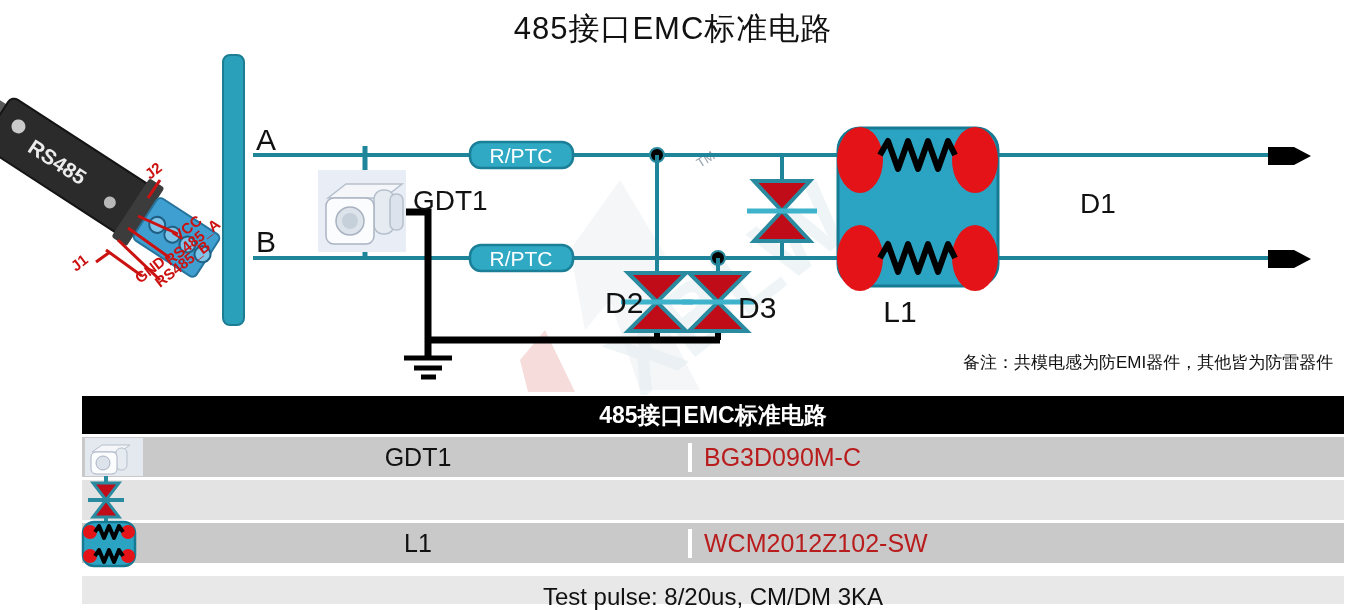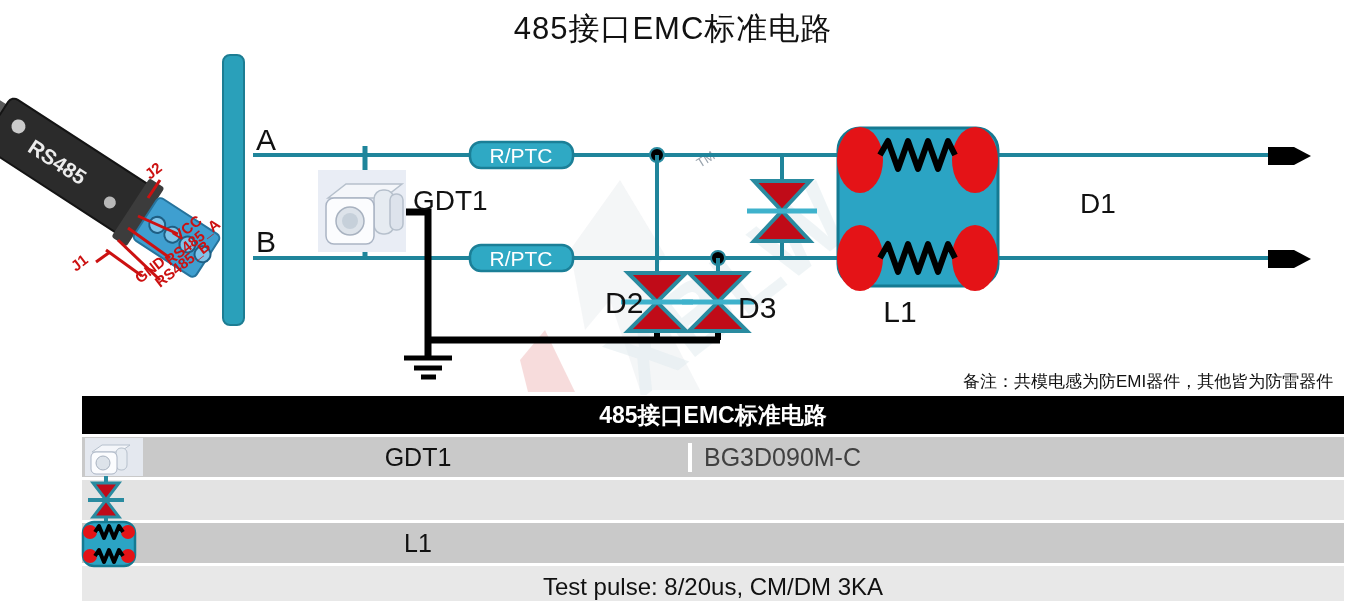--- a/index.html
+++ b/index.html
@@ -1,34 +1,34 @@
 <!DOCTYPE html>
 <html><head>
 <meta charset="utf-8">
 <style>
   html,body{margin:0;padding:0;background:#fff;}
   body{font-family:"Liberation Sans","DejaVu Sans",sans-serif;}
   #stage{position:relative;width:1346px;height:610px;background:#fff;overflow:hidden;}
   .title{position:absolute;top:8px;left:0;width:100%;text-align:center;
          font-size:31px;color:#111;letter-spacing:1px;}
   .note{position:absolute;left:963px;top:352px;width:382px;font-size:17px;
-        line-height:1.25;color:#111;margin-top:19px;}
+        line-height:1.25;color:#111;}
   svg{position:absolute;left:0;top:0;}
   
   .tbl{position:absolute;left:82px;top:396px;width:1262px;}
   .tbl-header{background:#000;color:#fff;font-weight:bold;font-size:23px;
               text-align:center;height:38px;line-height:38px;}
   .row{display:flex;align-items:center;height:40px;margin-top:3px;}
   .row.dark{background:#c9c9c9;}
   .row.light{background:#e3e3e3;}
   .cell-icon{width:66px;height:40px;position:relative;overflow:visible;flex:0 0 66px;}
   .cell-icon svg{position:absolute;}
   .cell-ref{width:540px;flex:0 0 540px;text-align:center;font-size:25px;color:#111;}
-  .cell-part{flex:1;border-left:4px solid #fff;padding-left:12px;font-size:25px;color:#404040;}
-  .tbl-footer{background:#e8e8e8;margin-top:3px;height:35px;line-height:42px;
+  .cell-part{flex:1;border-left:4px solid #fff;padding-left:12px;font-size:25px;color:#b91c1c;}
+  .tbl-footer{background:#e8e8e8;margin-top:13px;height:28px;line-height:42px;
               text-align:center;font-size:24px;color:#111;}
 </style>
 </head>
 <body>
 
 <div id="stage">
 
   <div class="title">485接口EMC标准电路</div>
 
   <svg width="1346" height="395" viewBox="0 0 1346 395">
@@ -195,18 +195,19 @@
           <rect x="3" y="3" width="52" height="44" rx="11" fill="#2ba4c4" stroke="#157a92" stroke-width="2.5"></rect>
           <circle cx="10" cy="13" r="7" fill="#e41317"></circle>
           <circle cx="48" cy="13" r="7" fill="#e41317"></circle>
           <circle cx="10" cy="37" r="7" fill="#e41317"></circle>
           <circle cx="48" cy="37" r="7" fill="#e41317"></circle>
           <polyline points="15,13 19,7 24,19 29,7 34,19 39,7 43,13" fill="none" stroke="#000" stroke-width="4" stroke-linejoin="round"></polyline>
           <polyline points="15,37 19,31 24,43 29,31 34,43 39,31 43,37" fill="none" stroke="#000" stroke-width="4" stroke-linejoin="round"></polyline>
         </svg>
       </div>
       <div class="cell-ref">L1</div>
+      <div class="cell-part">WCM2012Z102-SW</div>
     </div>
 
     <div class="tbl-footer">Test pulse: 8/20us, CM/DM 3KA</div>
   </div>
 
 </div>
 
 </body></html>

